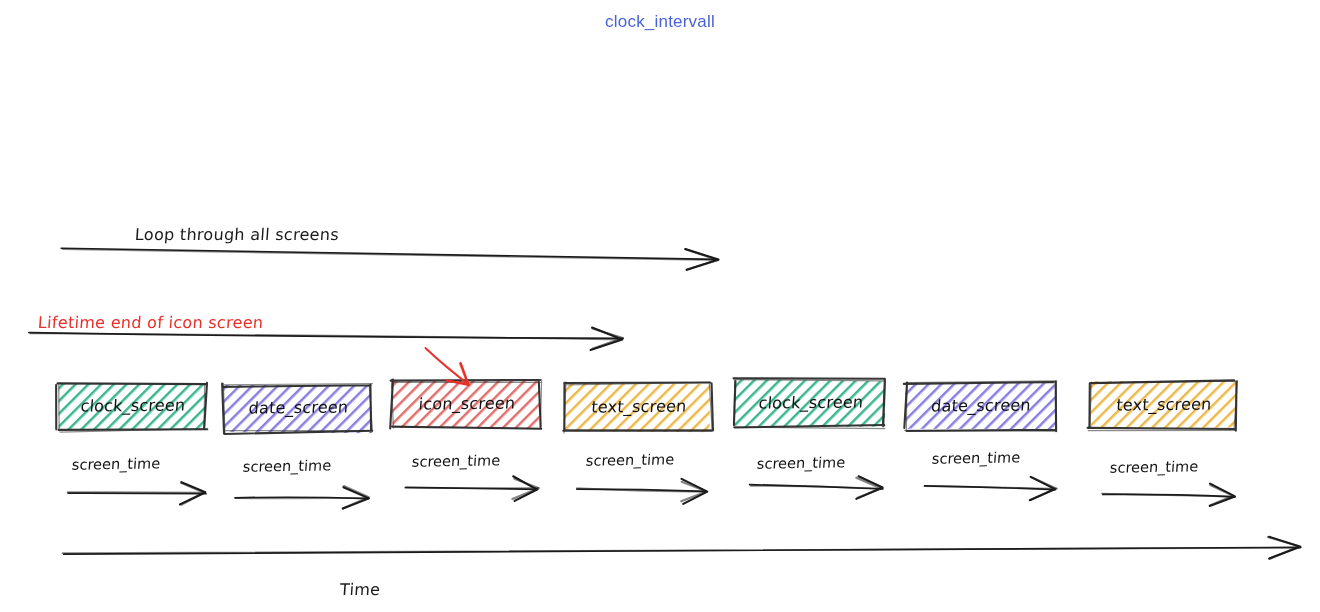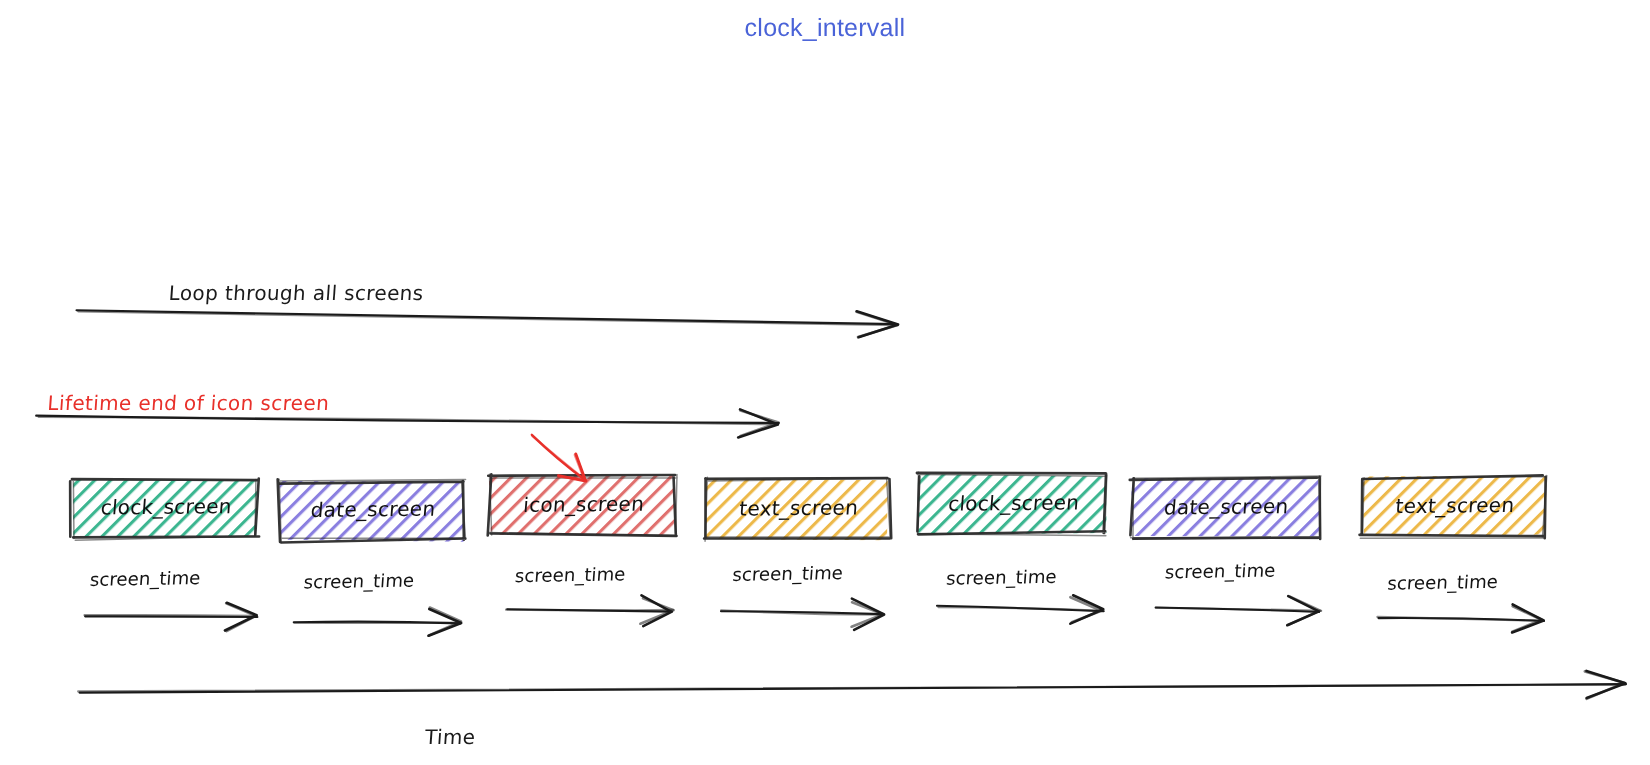--- a/index.html
+++ b/index.html
@@ -25,21 +25,21 @@
     left: 0; top: 0;
   }
   .title {
     position: absolute;
     left: 0;
     top: 12px;
     width: 1320px;
     text-align: center;
     color: #4a63d8;
     font-family: "Liberation Sans", sans-serif;
-    font-size: 20px;
+    font-size: 17px;
     letter-spacing: 0.2px;
   }
   .hand {
     font-family: "DejaVu Sans", sans-serif;
     font-size: 16px;
     color: #1b1b1b;
     letter-spacing: 0.3px;
     white-space: nowrap;
     position: absolute;
     transform: skewX(-4deg);

